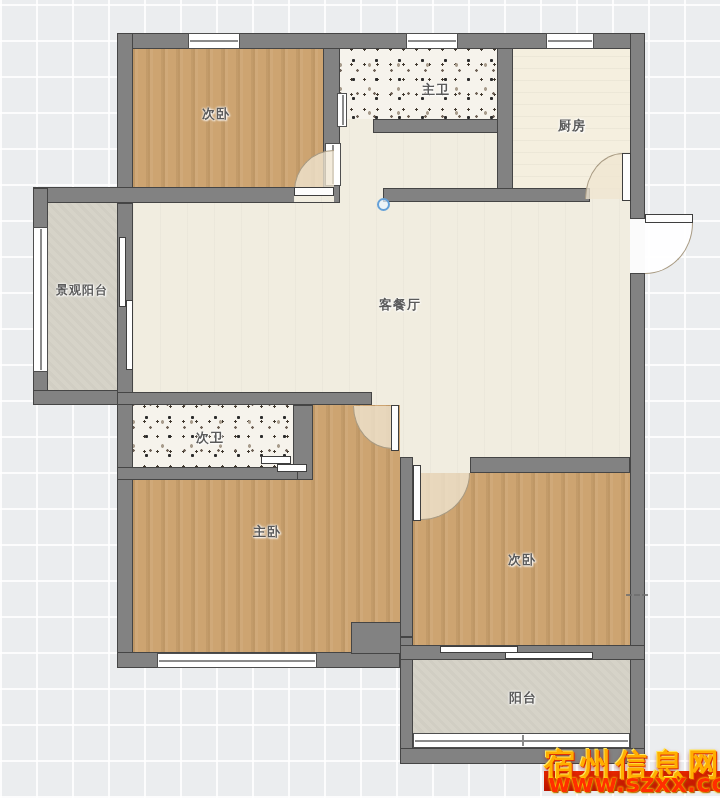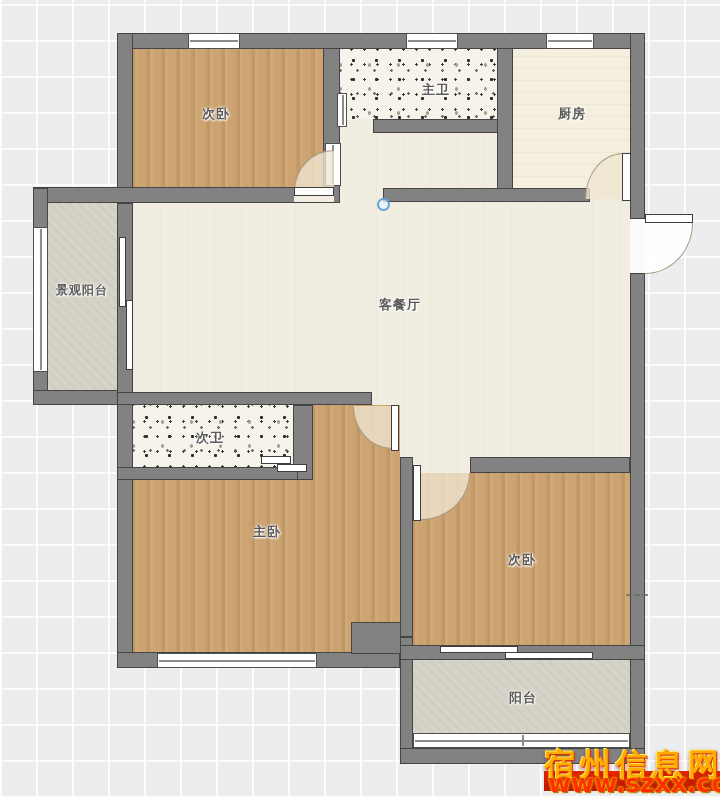--- a/index.html
+++ b/index.html
@@ -144,21 +144,21 @@
   <div class="slider-panel" style="left:261px;top:456px;width:30px;height:8px;"></div>
   <div class="slider-panel" style="left:277px;top:464px;width:30px;height:8px;"></div>
   <div class="slider-panel" style="left:440px;top:646px;width:78px;height:7px;"></div>
   <div class="slider-panel" style="left:505px;top:652px;width:88px;height:7px;"></div>
 
   <div class="blue-dot" style="left:377px;top:198px;"></div>
   <div class="level-dash" style="left:626px;top:594px;"></div>
 
   <div class="room-label" style="left:216px;top:114px;">次卧</div>
   <div class="room-label" style="left:436px;top:90px;">主卫</div>
-  <div class="room-label" style="left:572px;top:114px;">厨房</div>
+  <div class="room-label" style="left:572px;top:126px;">厨房</div>
   <div class="room-label" style="left:82px;top:290px;font-size:12px;">景观阳台</div>
   <div class="room-label" style="left:400px;top:305px;">客餐厅</div>
   <div class="room-label" style="left:210px;top:438px;">次卫</div>
   <div class="room-label" style="left:267px;top:532px;">主卧</div>
   <div class="room-label" style="left:522px;top:560px;">次卧</div>
   <div class="room-label" style="left:523px;top:698px;">阳台</div>
 
   <div class="wm-band"></div>
   <div class="wm-title">宿州信息网</div>
   <div class="wm-url">www.szxx.com.c</div>

